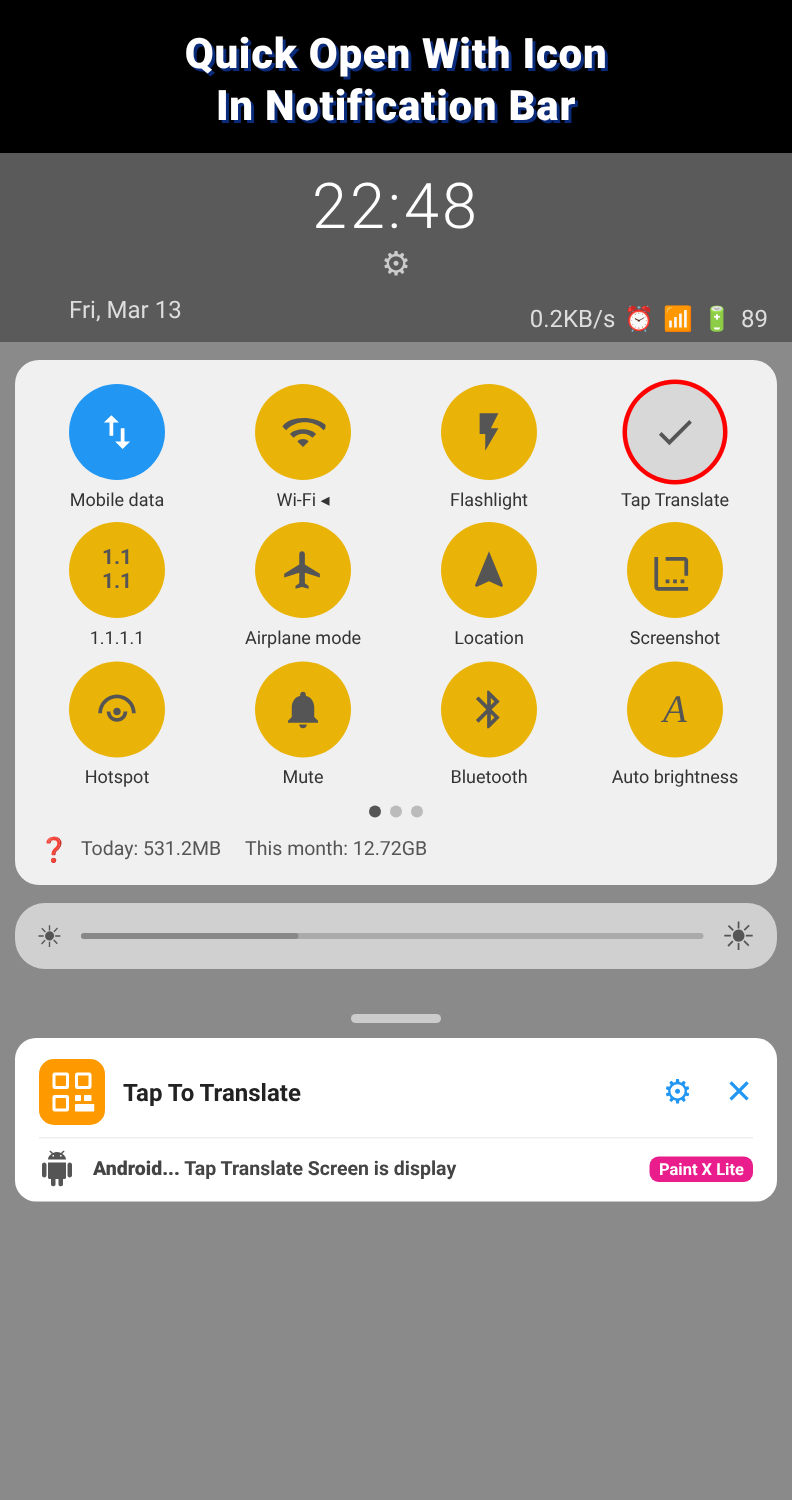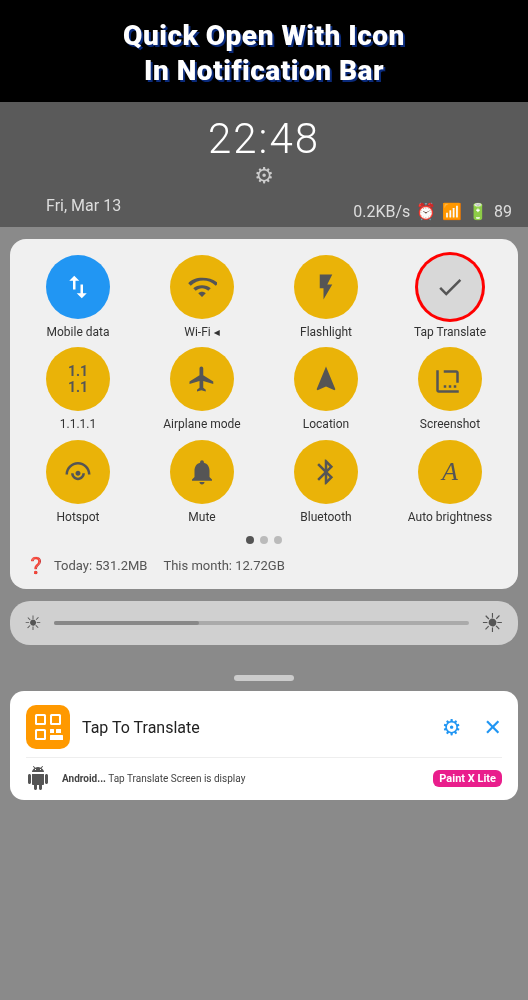--- a/index.html
+++ b/index.html
@@ -219,21 +219,21 @@
       align-items: center;
       justify-content: center;
       font-size: 22px;
       flex-shrink: 0;
       overflow: hidden;
     }
 
     .notif-title {
       flex: 1;
       font-size: 16px;
-      font-weight: 400;
+      font-weight: 700;
       color: #222;
     }
 
     .notif-gear {
       font-size: 22px;
       color: #2196F3;
       margin-right: 10px;
     }
     .notif-close {
       font-size: 22px;
@@ -249,23 +249,24 @@
       border-top: 1px solid #eee;
     }
 
     .android-icon {
       width: 24px;
       height: 24px;
       flex-shrink: 0;
     }
 
     .notif-text {
-      font-size: 10px;
+      font-size: 13px;
       color: #444;
       flex: 1;
+      font-weight: bold;
     }
 
     .paint-badge {
       background: #e91e8c;
       color: #fff;
       font-size: 11px;
       font-weight: bold;
       padding: 2px 6px;
       border-radius: 6px;
     }

